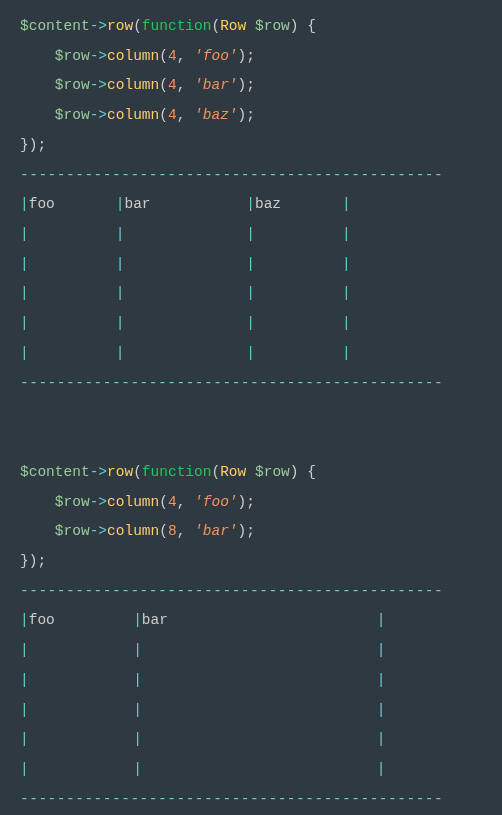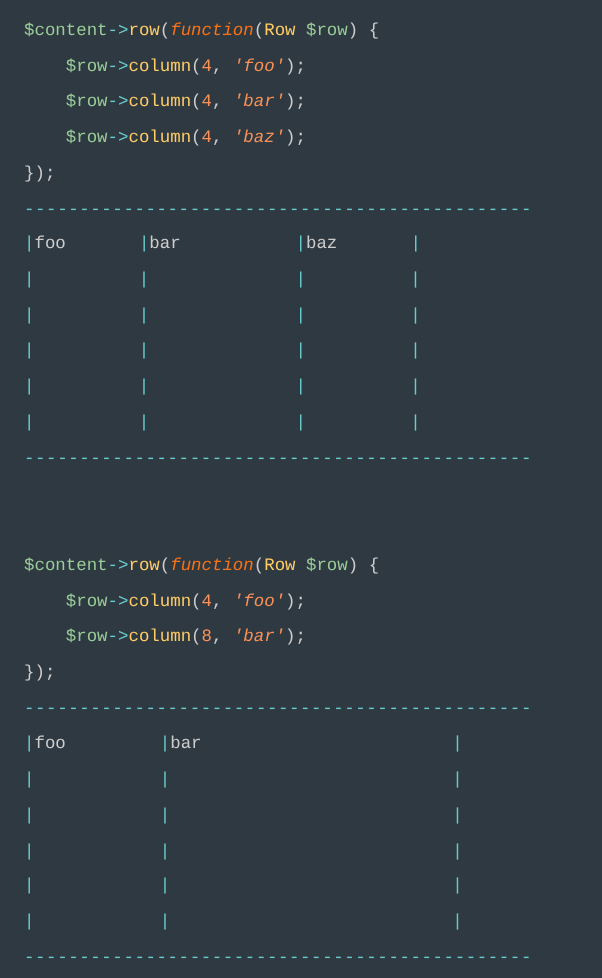--- a/index.html
+++ b/index.html
@@ -15,21 +15,21 @@
   }
   pre {
     margin: 0;
     font-family: inherit;
     white-space: pre;
   }
   .tok-var    { color: #99cc99; }
   .tok-op     { color: #66cccc; }
   .tok-method { color: #ffcc66; }
   .tok-paren  { color: #cccccc; }
-  .tok-keyword{ color: #f97316; font-style: italic; }
+  .tok-keyword{ color: #22c55e; }
   .tok-class  { color: #ffcc66; }
   .tok-num    { color: #f99157; }
   .tok-str    { color: #f99157; font-style: italic; }
   .tok-plain  { color: #cccccc; }
   .dash-row { color: #66cccc; letter-spacing: 0.5px; }
   .pipe { color: #66cccc; }
   .table-block { line-height: 2.05; }
 </style>
 </head>
 <body>

